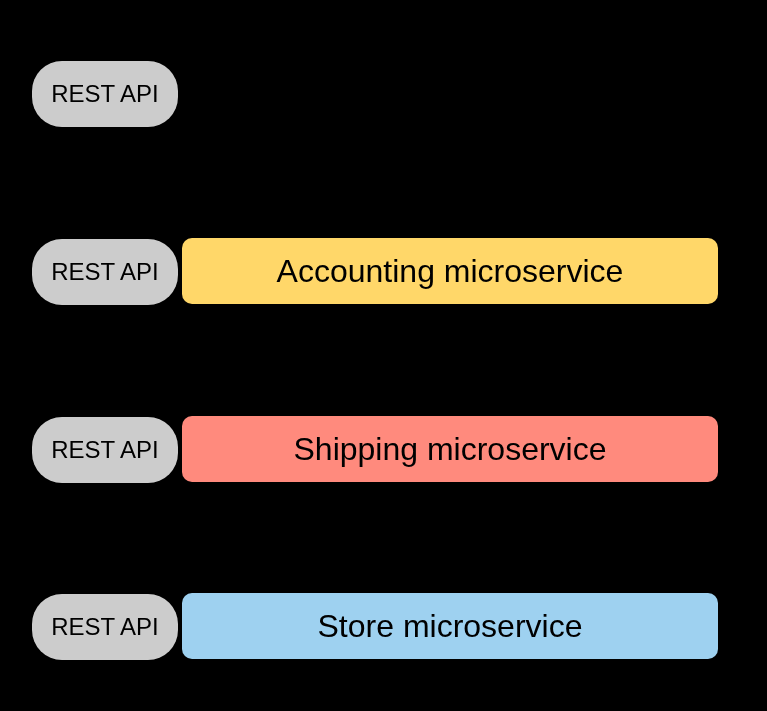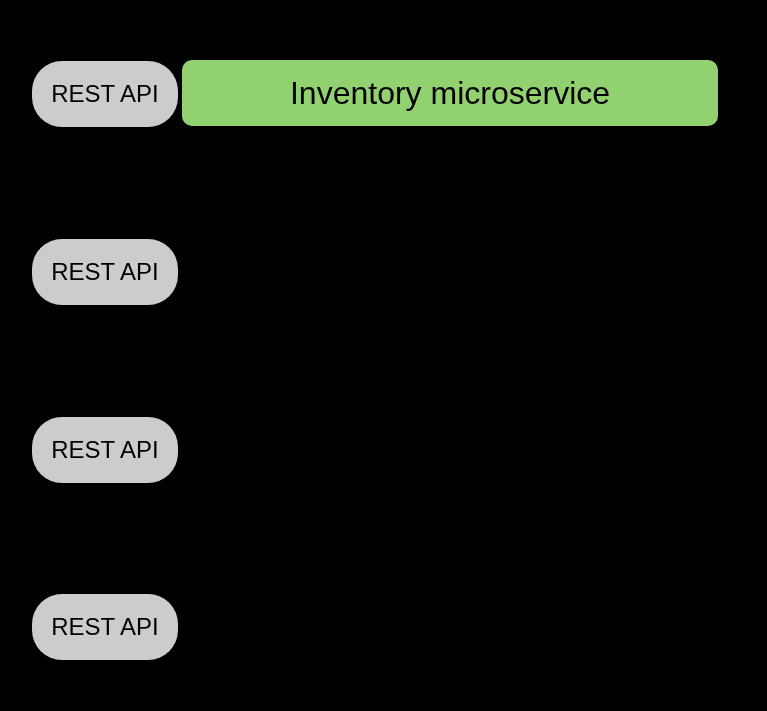--- a/index.html
+++ b/index.html
@@ -62,36 +62,42 @@
 </style>
 </head>
 <body>
 
 <div class="canvas">
 
   <div class="service-row" style="top: 60px;">
     <div class="rest-pill" style="background: rgb(204, 204, 204);">
       <span class="pill-label">REST API</span>
     </div>
-    <div class="service-box" style="background: rgb(146, 209, 111);">
-      <span class="service-label" style="color: rgb(0, 0, 0);">Inventory microservice</span>
-    </div>
   </div>
 
   <div class="service-row" style="top: 238px;">
     <div class="rest-pill" style="background: rgb(204, 204, 204);">
       <span class="pill-label">REST API</span>
+    </div>
+    <div class="service-box" style="background: rgb(255, 215, 105);">
+      <span class="service-label" style="color: rgb(0, 0, 0);">Accounting microservice</span>
     </div>
   </div>
 
   <div class="service-row" style="top: 416px;">
     <div class="rest-pill" style="background: rgb(204, 204, 204);">
       <span class="pill-label">REST API</span>
     </div>
+    <div class="service-box" style="background: rgb(255, 138, 125);">
+      <span class="service-label" style="color: rgb(0, 0, 0);">Shipping microservice</span>
+    </div>
   </div>
 
   <div class="service-row" style="top: 593px;">
     <div class="rest-pill" style="background: rgb(204, 204, 204);">
       <span class="pill-label">REST API</span>
     </div>
+    <div class="service-box" style="background: rgb(158, 209, 240);">
+      <span class="service-label" style="color: rgb(0, 0, 0);">Store microservice</span>
+    </div>
   </div>
 
 </div>
 
 </body></html>

